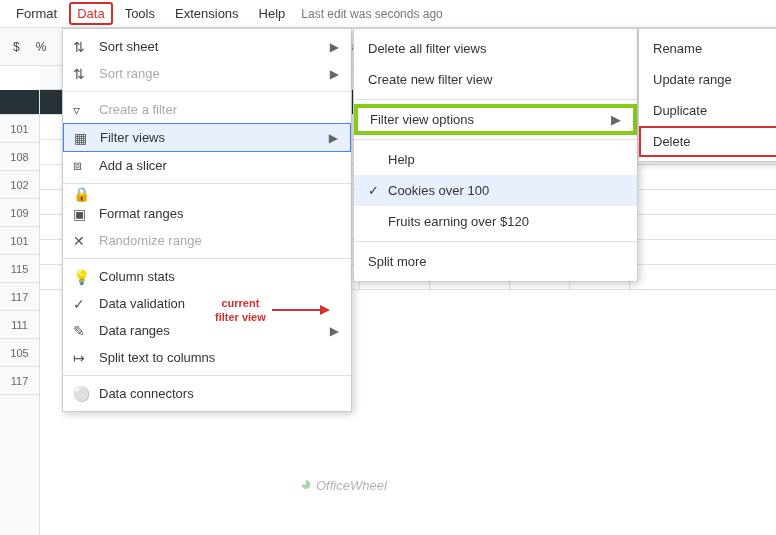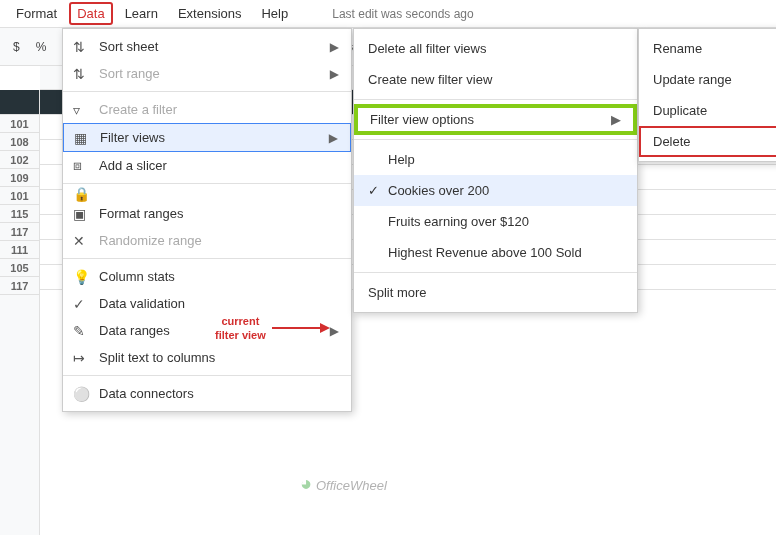--- a/index.html
+++ b/index.html
@@ -38,21 +38,21 @@
       border-radius: 3px;
       font-size: 13px;
       color: #333;
     }
     .menu-item.active {
       border: 2px solid #d32f2f;
       color: #d32f2f;
       padding: 2px 6px;
     }
     .last-edit {
-      margin-left: 32px;
+      margin-left: 4px;
       color: #777;
       font-size: 12px;
     }
 
     
     .toolbar {
       position: absolute;
       top: 28px; left: 0; right: 0;
       height: 38px;
       background: #f8f9fa;
@@ -102,28 +102,27 @@
     
     .row-num-col {
       position: absolute;
       top: 24px; left: 0;
       width: 40px;
       bottom: 0;
       background: #f8f9fa;
       border-right: 1px solid #e0e0e0;
     }
     .row-num {
-      height: 18px;
+      height: 28px;
       display: flex;
       align-items: center;
       justify-content: center;
       font-size: 11px;
       color: #666;
       border-bottom: 1px solid #e0e0e0;
-      font-weight: bold;
     }
 
     
     .cells-area {
       position: absolute;
       top: 24px; left: 40px; right: 0; bottom: 0;
     }
     .cell-row {
       display: flex;
       height: 25px;
@@ -261,21 +260,21 @@
     }
   </style>
 </head>
 <body>
 
 <div class="spreadsheet-bg">
 
   <div class="menu-bar">
     <span class="menu-item">Format</span>
     <span class="menu-item active">Data</span>
-    <span class="menu-item">Learn</span>
+    <span class="menu-item">Tools</span>
     <span class="menu-item">Extensions</span>
     <span class="menu-item">Help</span>
     <span class="last-edit">Last edit was seconds ago</span>
   </div>
 
   <div class="toolbar">
     <span class="toolbar-btn">$</span>
     <span class="toolbar-btn">%</span>
     <span class="toolbar-btn">.0</span>
     <div class="toolbar-sep"></div>
@@ -491,30 +490,26 @@
       <span>Filter view options</span>
       <span class="sub-arrow">▶</span>
     </div>
     <div class="menu-sep"></div>
     <div class="submenu-option">
       <span class="check-mark">&nbsp;</span>
       <span>Help</span>
     </div>
     <div class="submenu-option" style="background:#e8f0fe;">
       <span class="check-mark">✓</span>
-      <span>Cookies over 200</span>
+      <span>Cookies over 100</span>
     </div>
     <div class="submenu-option">
       <span class="check-mark">&nbsp;</span>
       <span>Fruits earning over $120</span>
     </div>
-    <div class="submenu-option">
-      <span class="check-mark">&nbsp;</span>
-      <span>Highest Revenue above 100 Sold</span>
-    </div>
     <div class="menu-sep"></div>
     <div class="submenu-option">
       <span>Split more</span>
     </div>
   </div>
 
   <div class="filter-options-submenu">
     <div class="fo-option">
       <span>Rename</span>
     </div>
@@ -522,21 +517,21 @@
       <span>Update range</span>
     </div>
     <div class="fo-option">
       <span>Duplicate</span>
     </div>
     <div class="fo-option delete-option">
       <span>Delete</span>
     </div>
   </div>
 
-  <div style="position:absolute; top:314px; left:215px; z-index:300; display:flex; align-items:center; gap:4px;">
+  <div style="position:absolute; top:296px; left:215px; z-index:300; display:flex; align-items:center; gap:4px;">
     <div style="color:#d32f2f; font-size:11px; font-weight:bold; text-align:center; line-height:1.3;">
       current<br>filter view
     </div>
 
     <svg width="60" height="16" viewBox="0 0 60 16">
       <line x1="2" y1="8" x2="50" y2="8" stroke="#d32f2f" stroke-width="2"></line>
       <polygon points="50,3 60,8 50,13" fill="#d32f2f"></polygon>
     </svg>
   </div>
 

